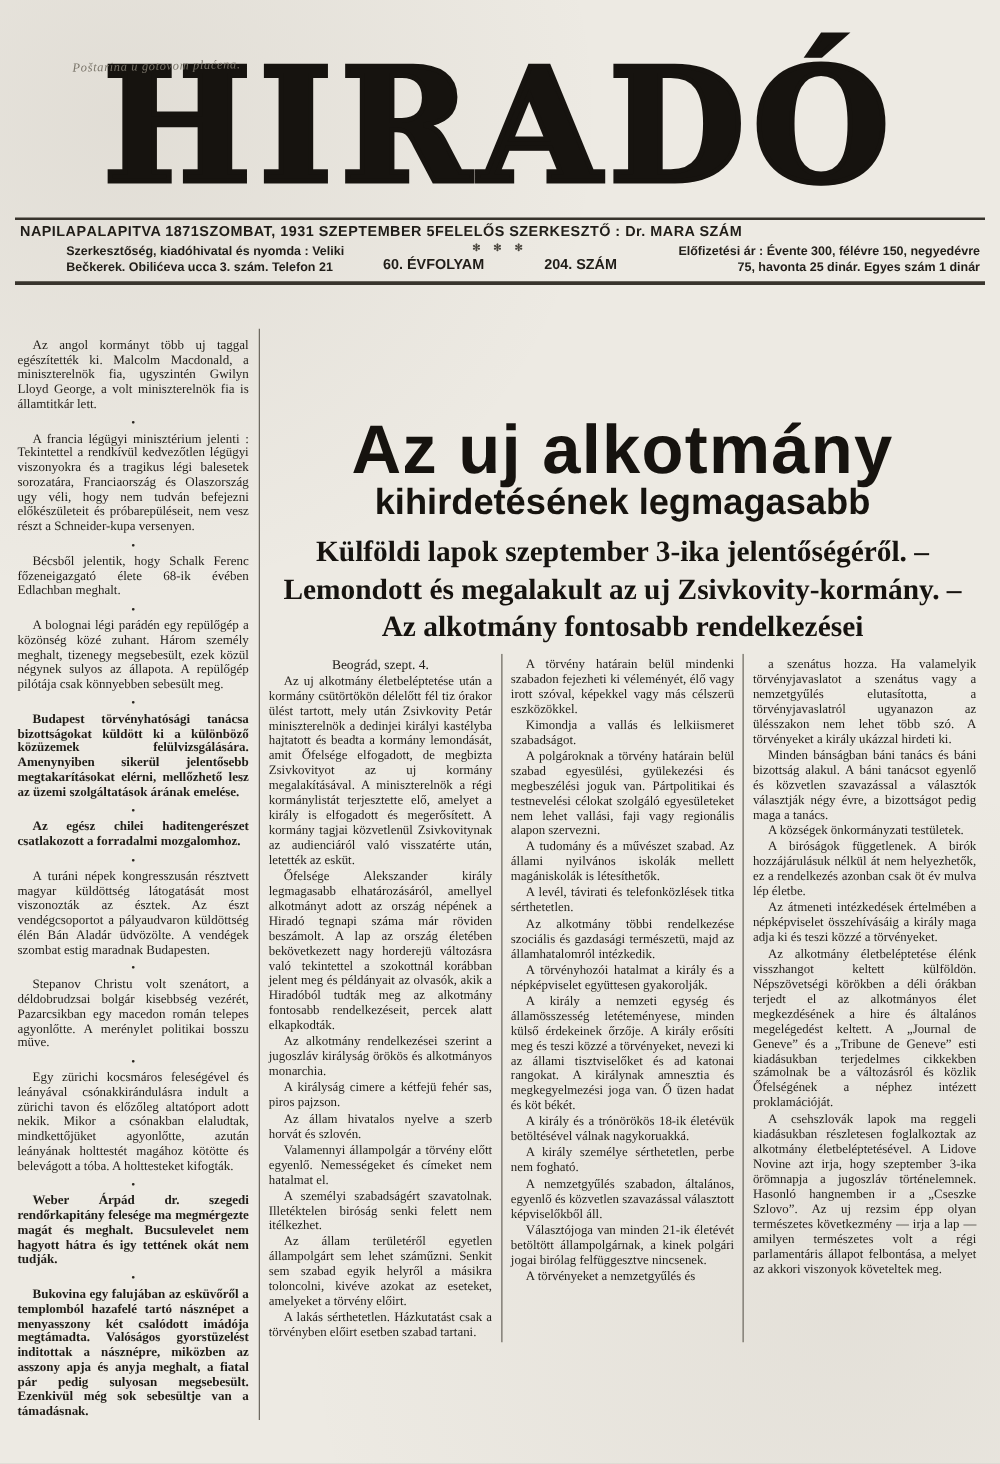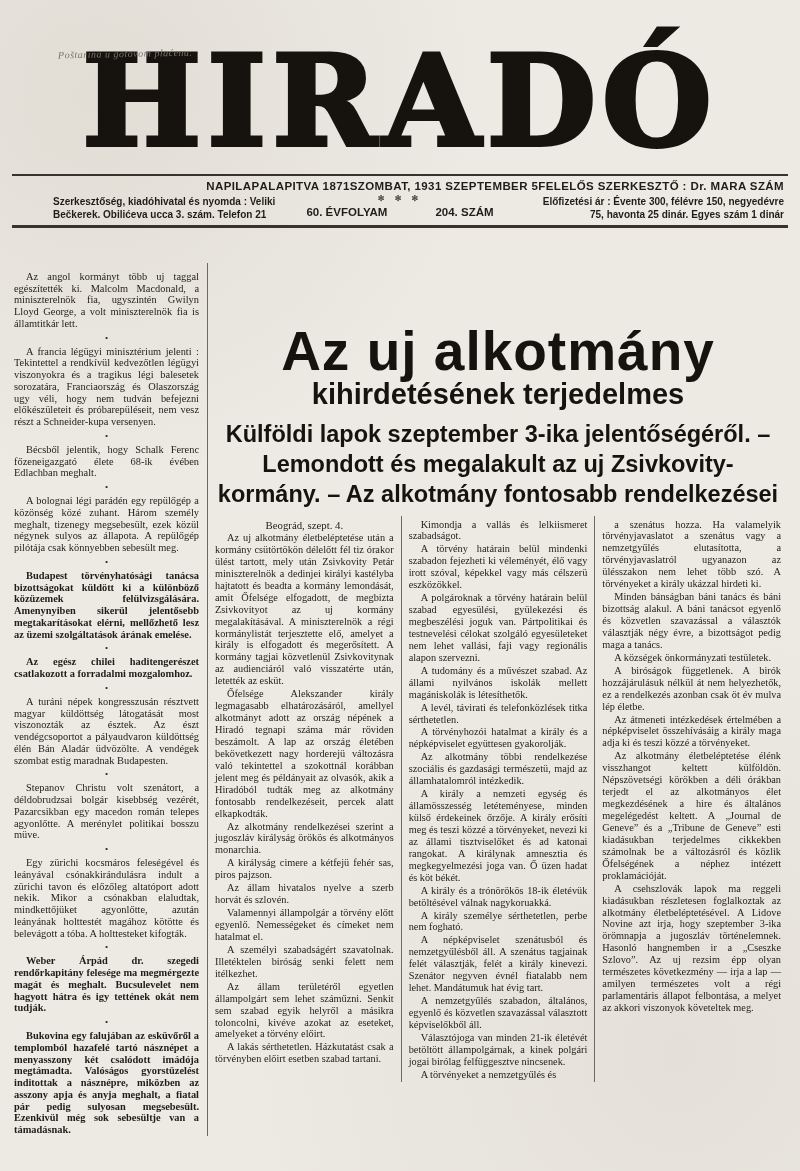--- a/index.html
+++ b/index.html
@@ -38,21 +38,21 @@
 
   .header-block {
     margin-top:14px;
     border-top:2px solid #38342d;
     border-bottom:3px solid #38342d;
     padding:3px 2px 4px;
     font-family:"Liberation Sans", sans-serif;
     font-weight:bold;
   }
   .header-row1 {
-    display:flex; justify-content:flex-end; align-items:baseline;
+    display:flex; justify-content:flex-start; align-items:baseline;
     font-size:11.5px; letter-spacing:.4px; padding:1px 2px 3px;
     white-space:nowrap;
   }
   .header-row2 {
     display:flex; justify-content:space-between; align-items:flex-start;
     font-size:10px; line-height:1.3; padding:0 2px;
   }
   .header-cell-left, .header-cell-right { width:278px;margin-left:37px; }
   .header-cell-right { text-align:right; }
   .header-cell-center { flex:1; text-align:center; }
@@ -80,21 +80,21 @@
   .headline1 {
     font-family:"Liberation Sans", sans-serif; font-weight:bold;
     font-size:55px; line-height:1.02; text-align:center; letter-spacing:1px;
     color:#16130f; margin-top:2px;
   }
   .headline2 {
     font-family:"Liberation Sans", sans-serif; font-weight:bold;
     font-size:29px; line-height:1.1; text-align:center; color:#16130f;
   }
   .subheadline {
-    font-family:Liberation Sans, sans-serif; font-weight:bold;
+    font-family:Liberation Serif, serif; font-weight:bold;
     font-size:23.5px; line-height:1.28; text-align:center;
     color:#16130f; margin:8px 6px 6px;
   }
 
   .article-cols { flex:1; min-height:0; display:flex; overflow:hidden; }
   .article-col {
     flex:1; min-width:0; padding:3px 7px 0;
     font-size:10.3px; line-height:1.16; text-align:justify;
   }
   .article-col + .article-col { border-left:1px solid #6e6a61; }
@@ -185,21 +185,21 @@
         </div>
 
         <div class="brief-item">
           <p class="bold">Bukovina egy falujában az esküvőről a templomból hazafelé tartó násznépet a menyasszony két csalódott imádója megtámadta. Valóságos gyorstüzelést inditottak a násznépre, miközben az asszony apja és anyja meghalt, a fiatal pár pedig sulyosan megsebesült. Ezenkivül még sok sebesültje van a támadásnak.</p>
 
         </div>
       </div>
 
     <div class="col-right">
       <div class="headline1">Az uj alkotmány</div>
-      <div class="headline2">kihirdetésének terjedelmes</div>
+      <div class="headline2">kihirdetésének legmagasabb</div>
       <div class="subheadline">Külföldi lapok szeptember 3-ika jelentőségéről. – Lemondott és megalakult az uj Zsivkovity-kormány. – Az alkotmány fontosabb rendelkezései</div>
 
       <div class="article-cols">
 
         <div class="article-col">
           <p class="dateline">Beográd, szept. 4.</p>
           <div>
 
           <p>Az uj alkotmány életbeléptetése után a kormány csütörtökön délelőtt fél tiz órakor ülést tartott, mely után Zsivkovity Petár miniszterelnök a dedinjei királyi kastélyba hajtatott és beadta a kormány lemondását, amit Őfelsége elfogadott, de megbizta Zsivkovityot az uj kormány megalakításával. A miniszterelnök a régi kormánylistát terjesztette elő, amelyet a király is elfogadott és megerősített. A kormány tagjai közvetlenül Zsivkovitynak az audienciáról való visszatérte után, letették az esküt.</p>
               <p>Őfelsége Alekszander király legmagasabb elhatározásáról, amellyel alkotmányt adott az ország népének a Hiradó tegnapi száma már röviden beszámolt. A lap az ország életében bekövetkezett nagy horderejü változásra való tekintettel a szokottnál korábban jelent meg és példányait az olvasók, akik a Hiradóból tudták meg az alkotmány fontosabb rendelkezéseit, percek alatt elkapkodták.</p>
@@ -209,31 +209,30 @@
               <p>Valamennyi állampolgár a törvény előtt egyenlő. Nemességeket és címeket nem hatalmat el.</p>
               <p>A személyi szabadságért szavatolnak. Illetéktelen biróság senki felett nem itélkezhet.</p>
               <p>Az állam területéről egyetlen állampolgárt sem lehet száműzni. Senkit sem szabad egyik helyről a másikra toloncolni, kivéve azokat az eseteket, amelyeket a törvény előirt.</p>
               <p>A lakás sérthetetlen. Házkutatást csak a törvényben előirt esetben szabad tartani.</p>
             </div>
         </div>
 
         <div class="article-col">
           <div>
 
-          <p>Kimondja a vallás és lelkiismeret szabadságot.</p>
-              <p>A törvény határain belül mindenki szabadon fejezheti ki véleményét, élő vagy irott szóval, képekkel vagy más célszerü eszközökkel.</p>
+          <p>A törvény határain belül mindenki szabadon fejezheti ki véleményét, élő vagy irott szóval, képekkel vagy más célszerü eszközökkel.</p>
+              <p>Kimondja a vallás és lelkiismeret szabadságot.</p>
               <p>A polgároknak a törvény határain belül szabad egyesülési, gyülekezési és megbeszélési joguk van. Pártpolitikai és testnevelési célokat szolgáló egyesületeket nem lehet vallási, faji vagy regionális alapon szervezni.</p>
               <p>A tudomány és a művészet szabad. Az állami nyilvános iskolák mellett magániskolák is létesíthetők.</p>
               <p>A levél, távirati és telefonközlések titka sérthetetlen.</p>
+              <p>Az alkotmány többi rendelkezése szociális és gazdasági természetü, majd az államhatalomról intézkedik.</p>
               <p>A törvényhozói hatalmat a király és a népképviselet együttesen gyakorolják.</p>
-              <p>Az alkotmány többi rendelkezése szociális és gazdasági természetü, majd az államhatalomról intézkedik.</p>
               <p>A király a nemzeti egység és államösszesség letéteményese, minden külső érdekeinek őrzője. A király erősíti meg és teszi közzé a törvényeket, nevezi ki az állami tisztviselőket és ad katonai rangokat. A királynak amnesztia és megkegyelmezési joga van. Ő üzen hadat és köt békét.</p>
               <p>A király és a trónörökös 18-ik életévük betöltésével válnak nagykoruakká.</p>
               <p>A király személye sérthetetlen, perbe nem fogható.</p>
-              <p>A népképviselet szenátusból és nemzetgyűlésből áll. A szenátus tagjainak felét választják, felét a király kinevezi. Szenátor negyven évnél fiatalabb nem lehet. Mandátumuk hat évig tart.</p>
               <p>A nemzetgyűlés szabadon, általános, egyenlő és közvetlen szavazással választott képviselőkből áll.</p>
               <p>Választójoga van minden 21-ik életévét betöltött állampolgárnak, a kinek polgári jogai birólag felfüggesztve nincsenek.</p>
               <p>A törvényeket a nemzetgyűlés és</p>
             </div>
         </div>
 
         <div class="article-col">
           <div>
 
           <p>a szenátus hozza. Ha valamelyik törvényjavaslatot a szenátus vagy a nemzetgyűlés elutasította, a törvényjavaslatról ugyanazon az ülésszakon nem lehet több szó. A törvényeket a király ukázzal hirdeti ki.</p>

